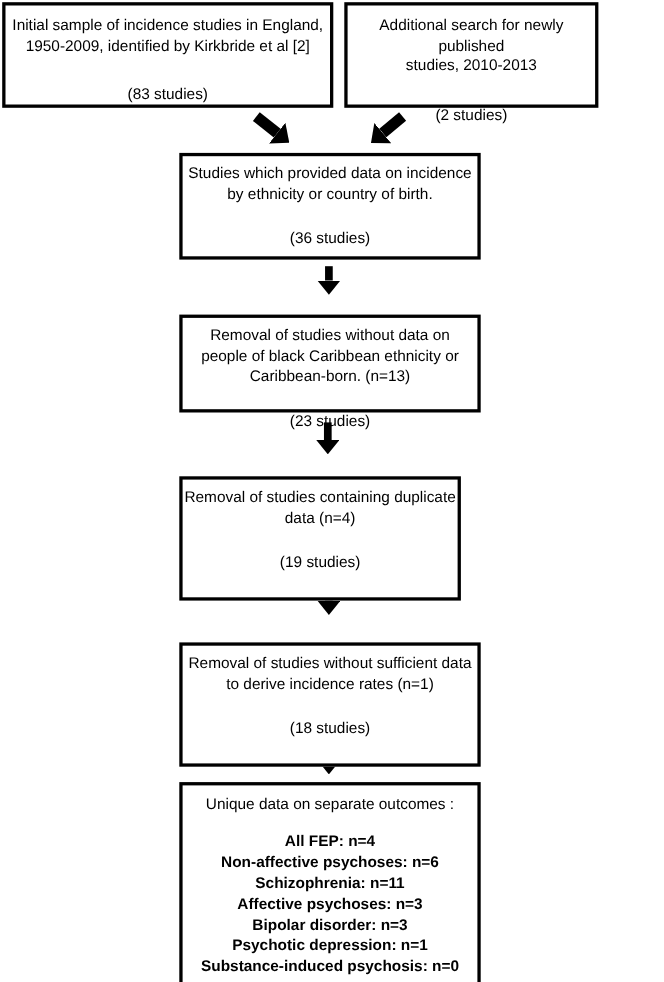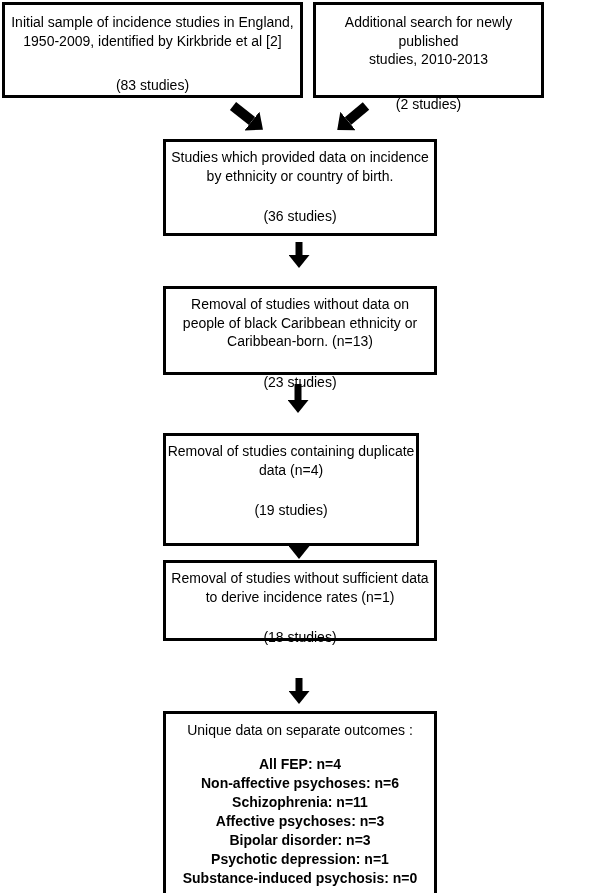--- a/index.html
+++ b/index.html
@@ -35,21 +35,21 @@
   }
   .line { width: 100%; }
   .blank { height: 22px; }
   .b1 { left: 2px;   top: 2px;   width: 301px; height: 96px;  padding-top: 8px; }
   .b1 .blank { height: 26px; }
   .b2 { left: 313px; top: 2px;   width: 231px; height: 96px;  padding-top: 8px; }
   .b2 .blank { height: 26px; }
   .b3 { left: 163px; top: 139px; width: 274px; height: 97px;  }
   .b4 { left: 163px; top: 266px; width: 274px; height: 89px; margin-top: 20px; }
   .b5 { left: 163px; top: 417px; width: 256px; height: 113px; margin-top: 16px; }
-  .b6 { left: 163px; top: 560px; width: 274px; height: 81px; }
+  .b6 { left: 163px; top: 584px; width: 274px; height: 113px; }
   .b7 { left: 163px; top: 711px; width: 274px; height: 226px; padding-top: 7px; }
   .b7 .blank { height: 15px; }
   .outcome { line-height: 19px; font-weight: bold; }
 </style>
 </head>
 <body>
 
 <div class="canvas">
 
   <svg class="arrows" viewBox="0 0 604 893" xmlns="http://www.w3.org/2000/svg">

